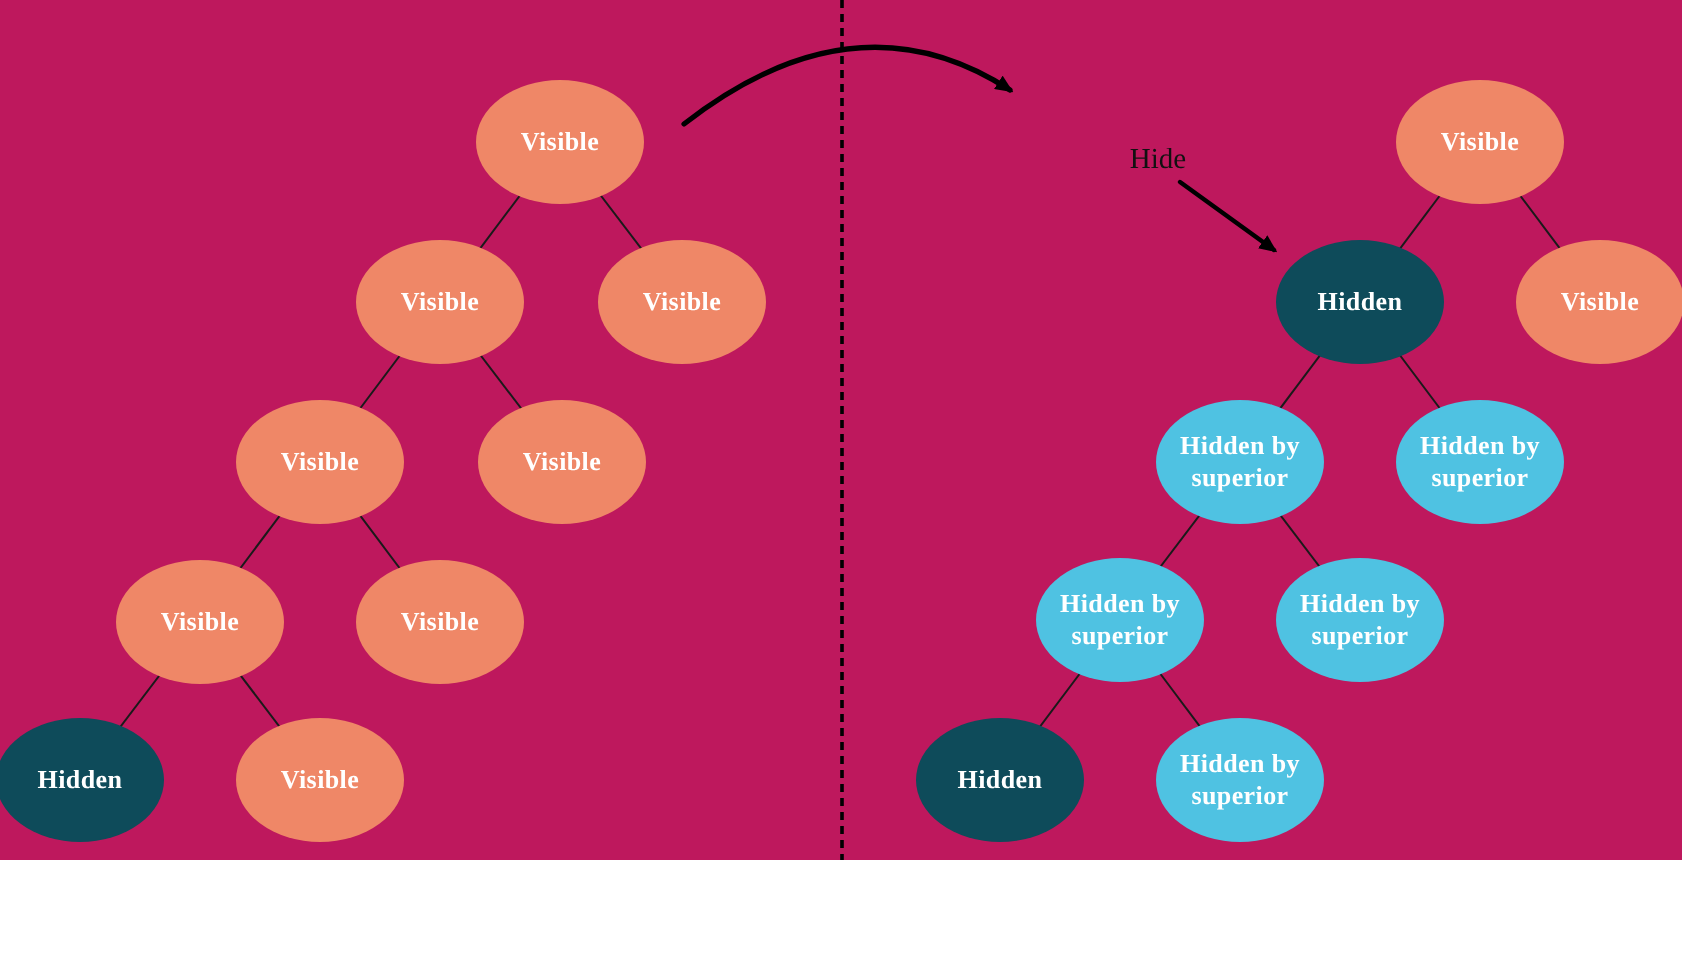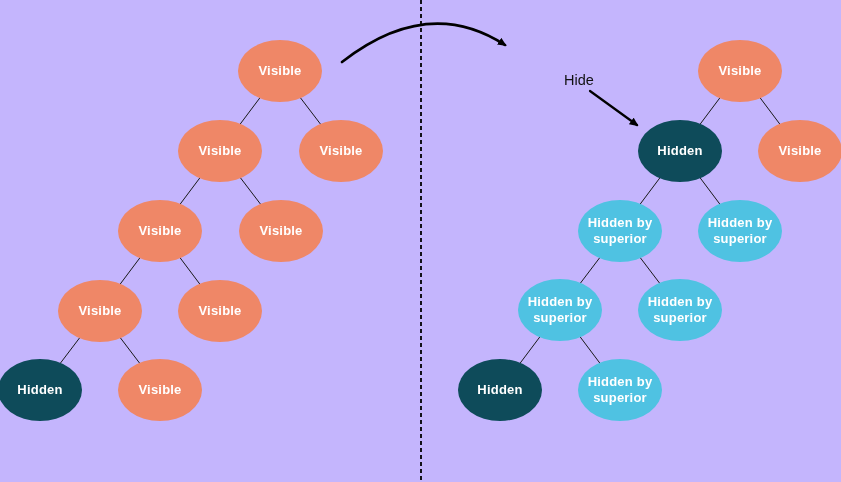--- a/index.html
+++ b/index.html
@@ -1,22 +1,22 @@
 <!DOCTYPE html>
 <html style="--visible-node: #EF8767; --hidden-node: #0E4B5A; --hidden-by-superior-node: #4FC2E2; --node-text: #FFFFFF; --edge: #1A1A1A; --arrow: #000000;"><head>
 <meta charset="utf-8">
 <style>
   html, body { margin: 0; padding: 0; background: #ffffff; }
   .canvas {
     position: relative;
     width: 841px;
-    height: 482px;
+    height: 430px;
     overflow: hidden;
-    background: #c4b5fd;
-    font-family: Liberation Sans, sans-serif;
+    background: #be185d;
+    font-family: Liberation Serif, serif;
   }
   .layer {
     position: absolute;
     left: 0; top: 0;
     pointer-events: none;
   }
   .node {
     position: absolute;
     width: 84px;
     height: 62px;

